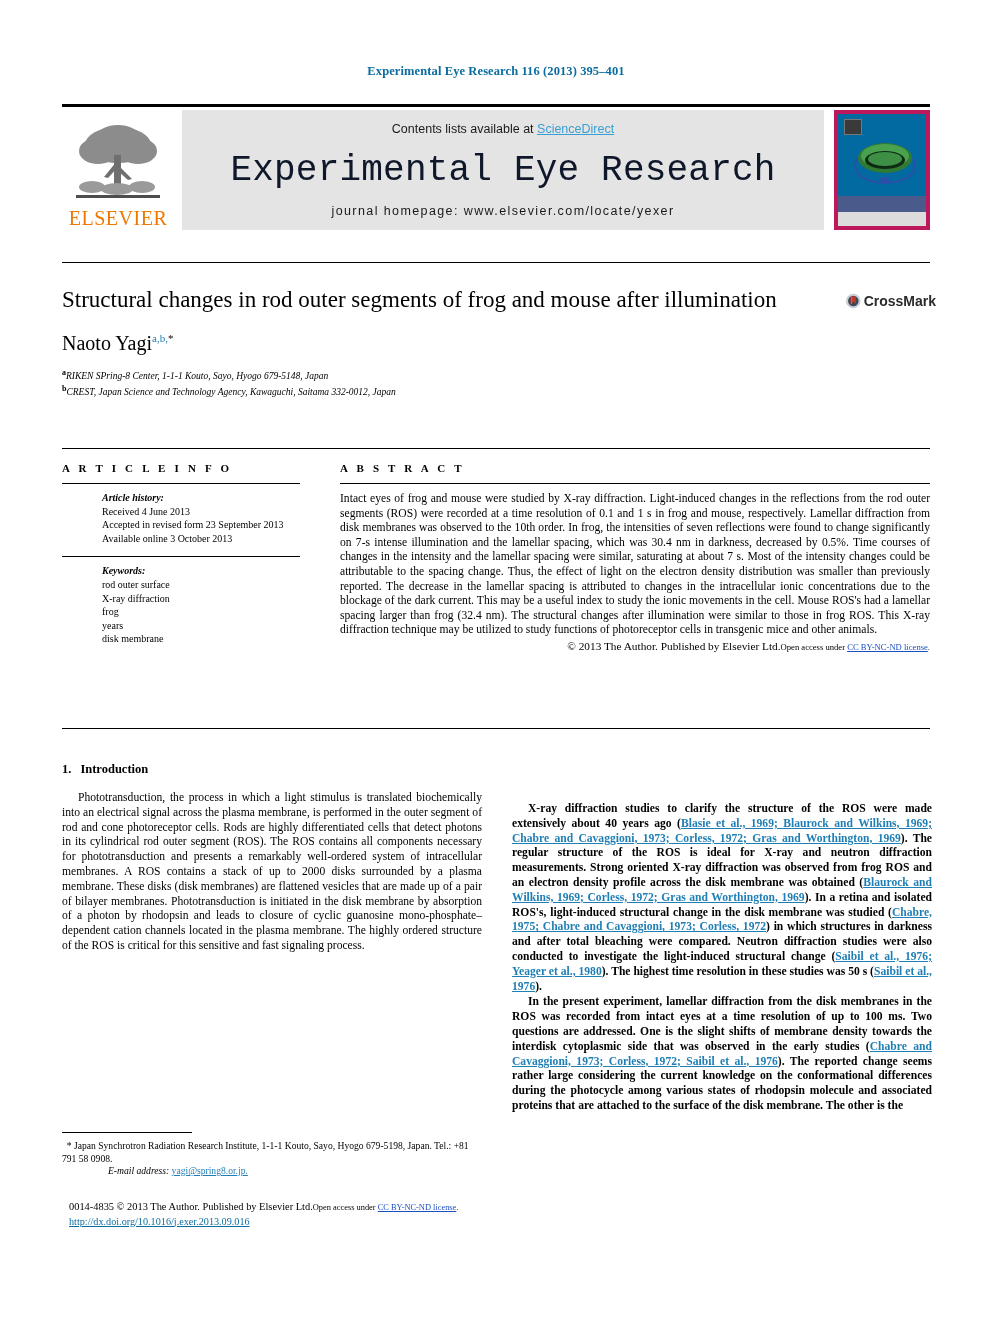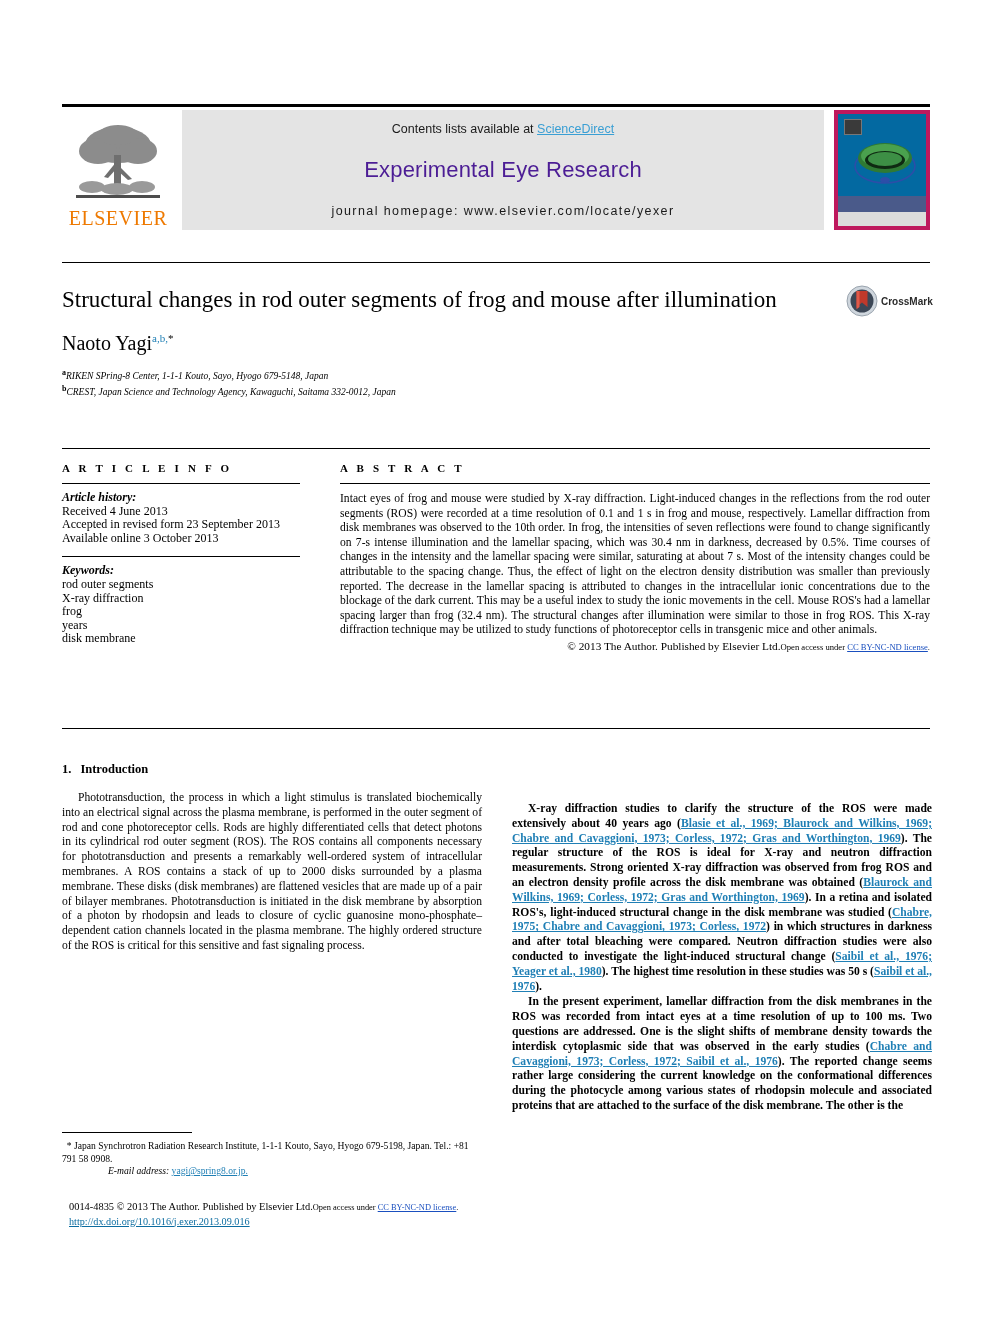--- a/index.html
+++ b/index.html
@@ -79,23 +79,23 @@
     padding: 12px 0 12px 0;
     box-sizing: border-box;
   }
   .banner-contents {
     font-family: "Liberation Sans", sans-serif;
     font-size: 12.5px;
     color: #1a1a1a;
   }
   .banner-contents .sd-link { color: #3a9fd4; }
   .banner-title {
-    font-family: Liberation Sans, sans-serif;
-    font-size: 22px;
-    color: #4c1d95;
+    font-family: Liberation Mono, monospace;
+    font-size: 36px;
+    color: #0f172a;
     letter-spacing: 0.2px;
   }
   .banner-homepage {
     font-family: "Liberation Sans", sans-serif;
     font-size: 12.5px;
     letter-spacing: 1.4px;
     color: #1a1a1a;
   }
   .cover-thumb {
     width: 96px;
@@ -187,21 +187,21 @@
 
   .crossmark {
     position: absolute;
     top: 284px; left: 846px;
     width: 90px; height: 34px;
     display: flex;
     align-items: center;
   }
   .crossmark-text {
     font-family: "Liberation Sans", sans-serif;
-    font-size: 10px;
+    font-size: 14px;
     font-weight: bold;
     color: #2b2b2b;
     margin-left: 3px;
   }
 
   
   .rule-info-top {
     position: absolute;
     top: 448px; left: 62px;
     width: 868px;
@@ -222,22 +222,23 @@
     font-weight: bold;
     font-size: 11px;
     letter-spacing: 3.2px;
   }
   .hr-thin {
     border-top: 1.5px solid #000;
     margin-top: 9px;
   }
   .info-block {
     margin-top: 7px;
-    font-size: 12px;
+    font-size: 10px;
     line-height: 13.6px;
+    margin-left: 40px;
   }
   .info-label { font-style: italic; font-weight: bold; }
   .hr-mid {
     border-top: 1.5px solid #000;
     margin-top: 11px;
   }
   .abstract-body {
     margin-top: 8px;
     font-size: 11.6px;
     line-height: 14.6px;
@@ -314,20 +315,21 @@
     margin-left: 7px;
   }
   .footer .small { font-size: 8.4px; }
   .doi-link { color: #0b6ca0; font-size: 10.2px; }
 </style>
 </head>
 <body>
 
 <div class="page">
 
+  <div class="running-head">Experimental Eye Research 116 (2013) 395–401</div>
 
   <div class="masthead">
     <div class="masthead-inner">
 
       <div class="elsevier-logo">
         <svg class="tree-svg" width="92" height="86" viewBox="0 0 92 86">
           <g fill="#8c8c8c">
             <ellipse cx="46" cy="24" rx="33" ry="18"></ellipse>
             <ellipse cx="26" cy="30" rx="19" ry="13"></ellipse>
             <ellipse cx="66" cy="30" rx="19" ry="13"></ellipse>
@@ -407,21 +409,21 @@
     <div class="hr-thin"></div>
     <div class="info-block">
       <div class="info-label">Article history:</div>
       <div>Received 4 June 2013</div>
       <div>Accepted in revised form 23 September 2013</div>
       <div>Available online 3 October 2013</div>
     </div>
     <div class="hr-mid"></div>
     <div class="info-block">
       <div class="info-label">Keywords:</div>
-      <div>rod outer segments</div>
+      <div>rod outer surface</div>
       <div>X-ray diffraction</div>
       <div>frog</div>
       <div>years</div>
       <div>disk membrane</div>
     </div>
   </div>
 
   <div class="col-abs">
     <div class="sec-head">A B S T R A C T</div>
     <div class="hr-thin"></div>

